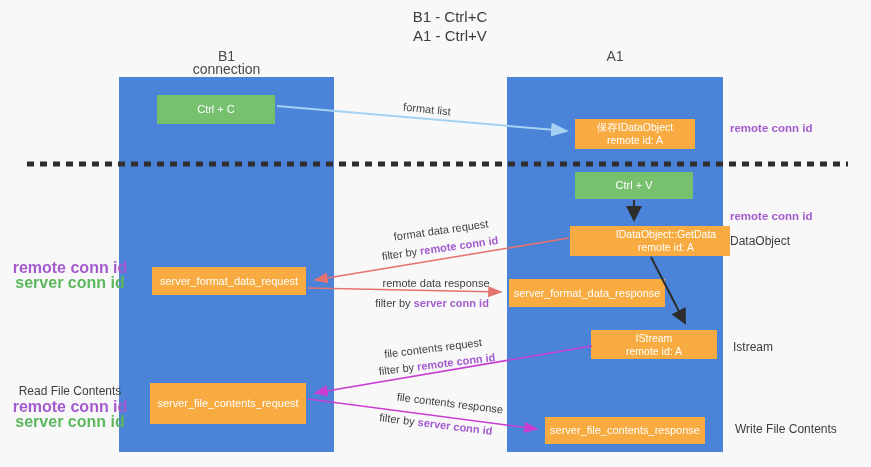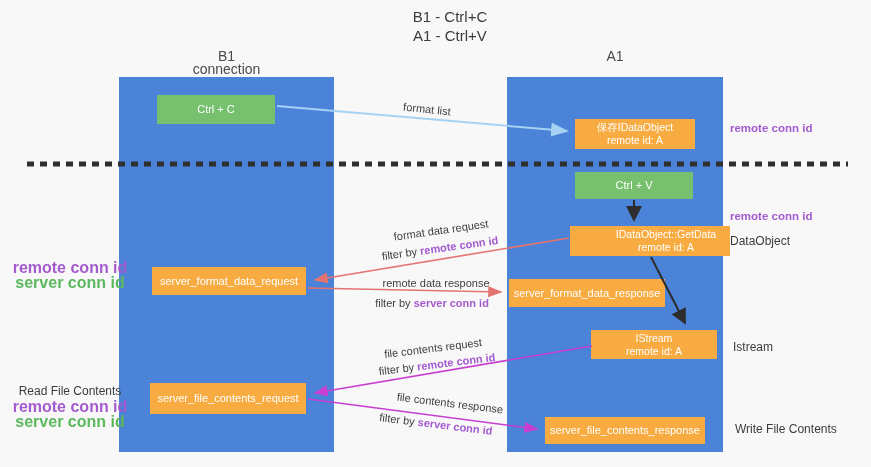--- a/index.html
+++ b/index.html
@@ -83,21 +83,21 @@
 
   <div class="node orange" style="left:509px;top:279px;width:156px;height:28px;">
     <div>server_format_data_response</div>
   </div>
 
   <div class="node orange" style="left:591px;top:330px;width:126px;height:29px;font-size:10.5px;">
     <div>IStream</div>
     <div>remote id: A</div>
   </div>
 
-  <div class="node orange" style="left:150px;top:383px;width:156px;height:31px;align-items:center;">
+  <div class="node orange" style="left:150px;top:383px;width:156px;height:41px;align-items:center;">
     <div>server_file_contents_request</div>
   </div>
 
   <div class="node orange" style="left:545px;top:417px;width:160px;height:27px;align-items:center;">
     <div>server_file_contents_response</div>
   </div>
 
   <svg class="overlay" width="871" height="467" viewBox="0 0 871 467">
     <defs>
       <marker id="ah-blue" markerWidth="10" markerHeight="8" refX="8" refY="3.5" orient="auto">

